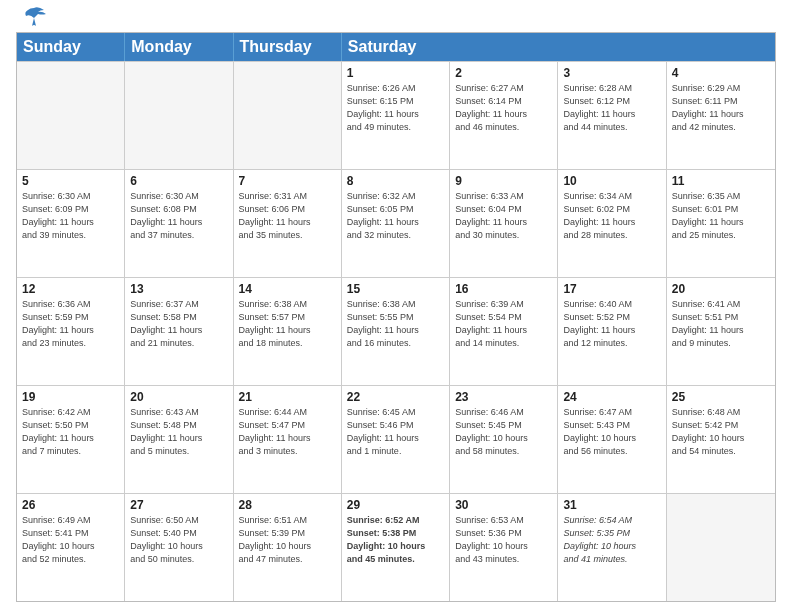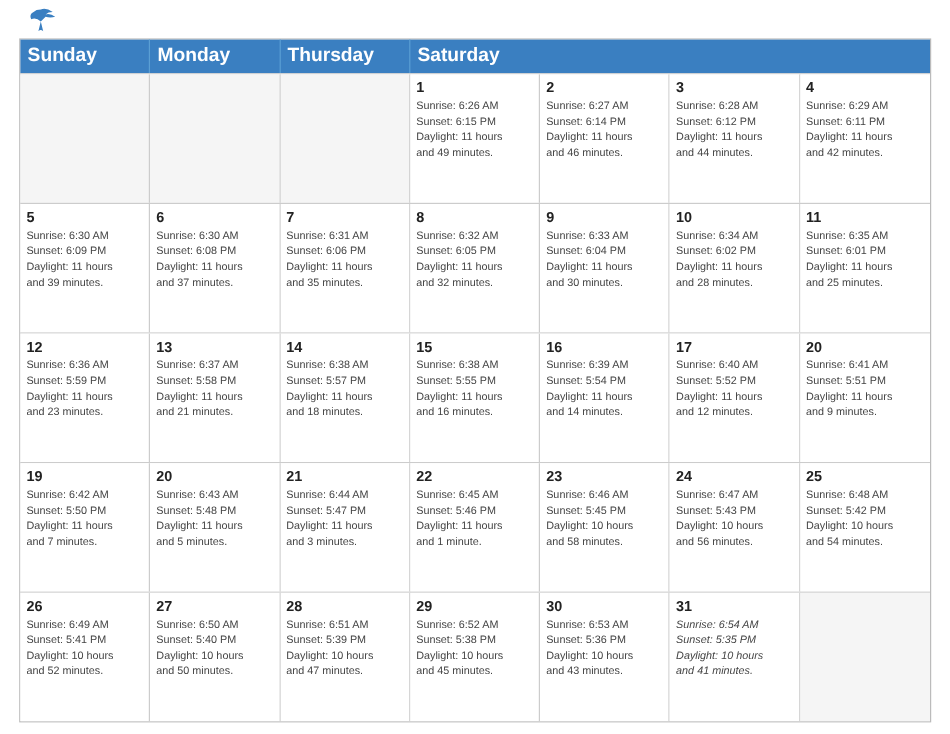--- a/index.html
+++ b/index.html
@@ -330,21 +330,21 @@
           </div>
           <div class="cal-cell">
             <div class="day-number">28</div>
             <div class="day-info" style="white-space: pre-line;">Sunrise: 6:51 AM
 Sunset: 5:39 PM
 Daylight: 10 hours
 and 47 minutes.</div>
           </div>
           <div class="cal-cell">
             <div class="day-number">29</div>
-            <div class="day-info" style="white-space: pre-line;">Sunrise: 6:52 AM
+            <div class="day-info" style="white-space: pre-line; font-weight: bold;">Sunrise: 6:52 AM
 Sunset: 5:38 PM
 Daylight: 10 hours
 and 45 minutes.</div>
           </div>
           <div class="cal-cell">
             <div class="day-number">30</div>
             <div class="day-info" style="white-space: pre-line;">Sunrise: 6:53 AM
 Sunset: 5:36 PM
 Daylight: 10 hours
 and 43 minutes.</div>

